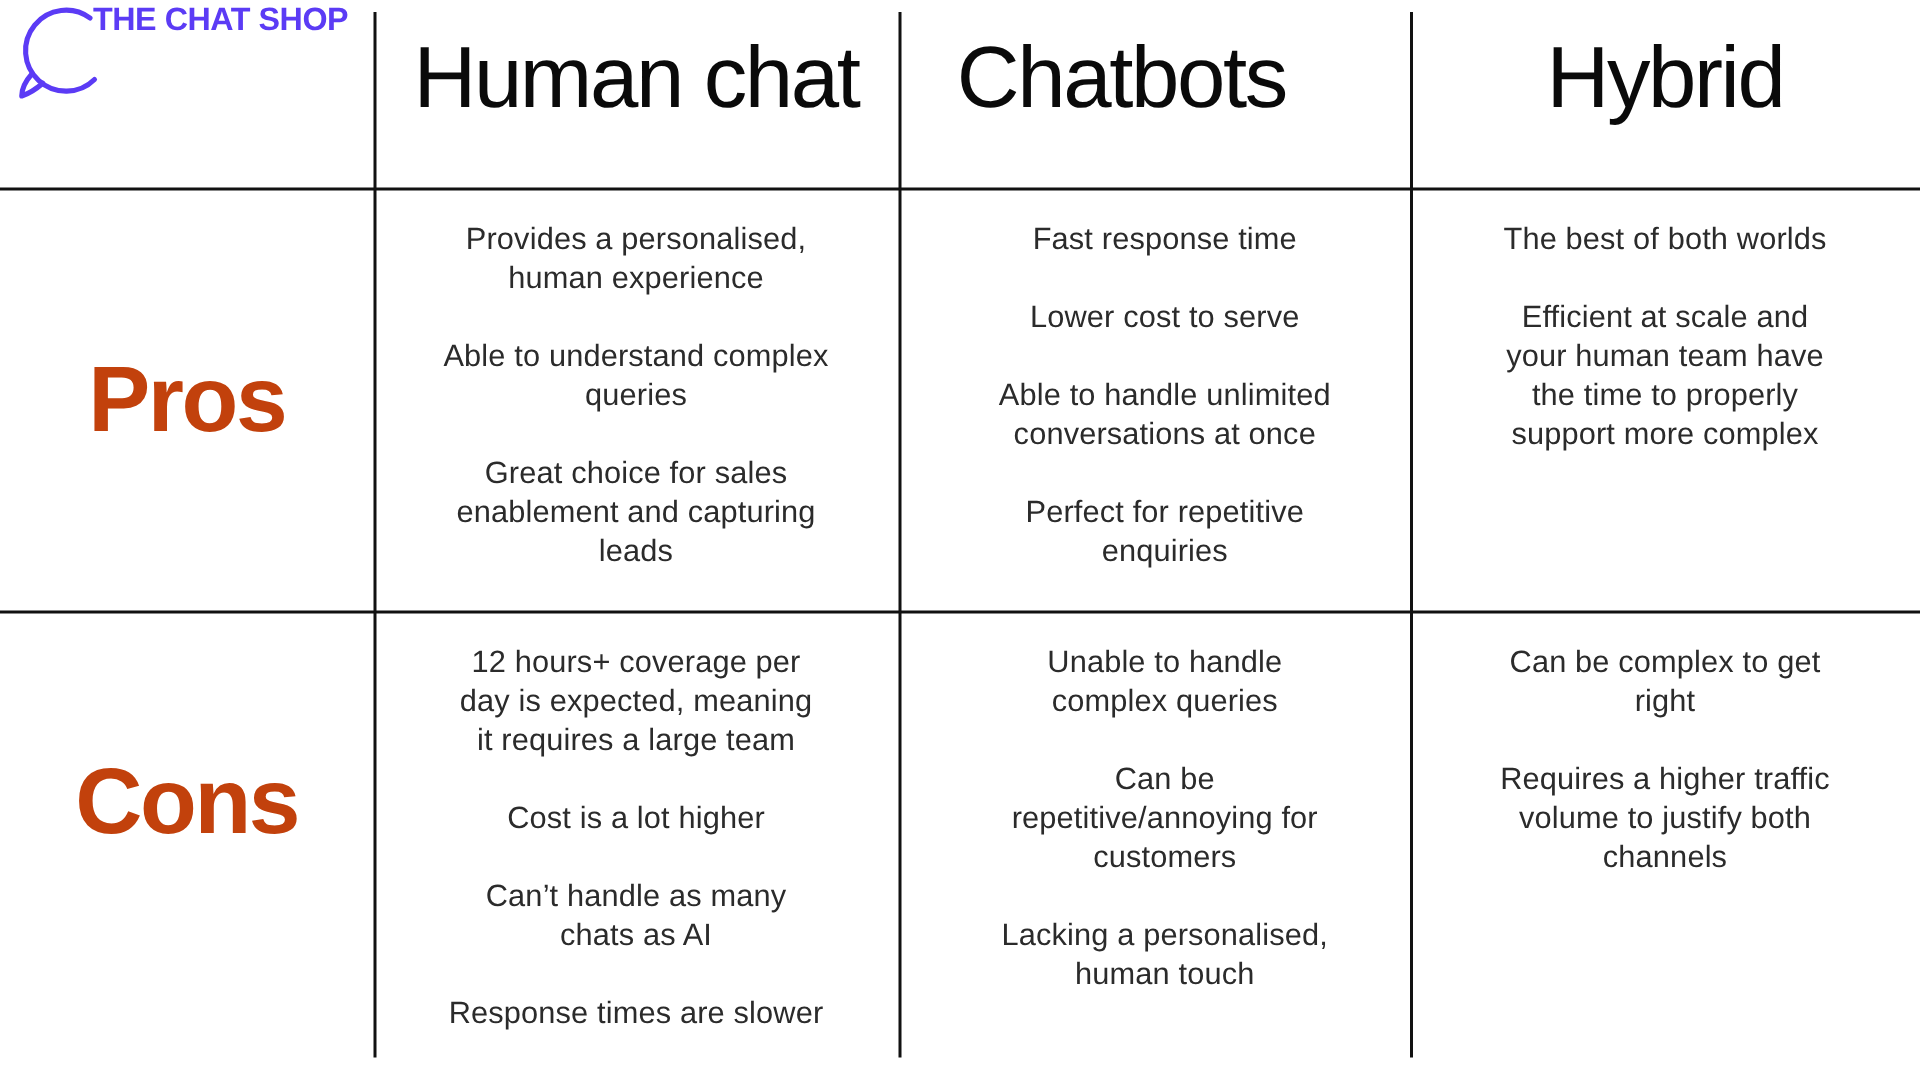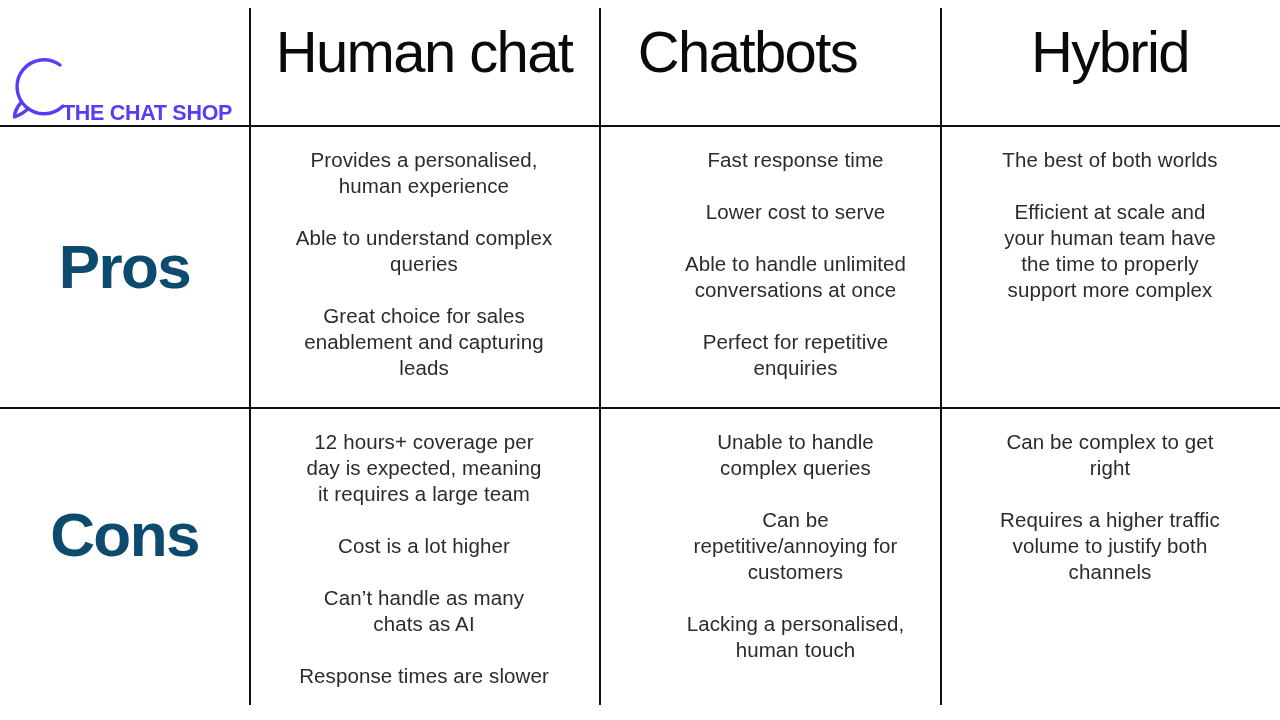--- a/index.html
+++ b/index.html
@@ -52,21 +52,21 @@
     width: 1280px;
     height: 125px;
   }
   .logo-cell {
     position: absolute;
     left: 0;
     top: 0;
     width: 249px;
     height: 125px;
     display: flex;
-    align-items: flex-end;
+    align-items: flex-start;
     padding-left: 8px;
     box-sizing: border-box;
   }
   .logo-mark {
     width: 66px;
     height: 72px;
     flex: 0 0 auto;
     display: block;
   }
   .logo-word {
@@ -105,42 +105,42 @@
     position: absolute;
     left: 0;
     width: 249px;
     display: flex;
     align-items: center;
     justify-content: center;
     font-family: "Liberation Sans", sans-serif;
     font-weight: bold;
     font-size: 62px;
     letter-spacing: -1.6px;
-    color: #0c4a6e;
+    color: #c2410c;
     line-height: 1;
   }
   .row-label.pros { top: 127px; height: 280px; }
   .row-label.cons { top: 409px; height: 251px; }
 
   .cell {
     position: absolute;
     box-sizing: border-box;
     padding: 20px 14px 12px 14px;
     font-family: "Liberation Sans", sans-serif;
     font-weight: normal;
     font-size: 20.5px;
     line-height: 26px;
     letter-spacing: 0.1px;
     color: #2b2b2b;
     text-align: center;
   }
   .cell.pros { top: 127px; height: 280px; }
   .cell.cons { top: 409px; height: 358px; }
   .cell.c1 { left: 249px; width: 350px; }
-  .cell.c2 { left: 625px; width: 341px; }
+  .cell.c2 { left: 606px; width: 341px; }
   .cell.c3 { left: 940px; width: 340px; }
 
   .cell-item {
     margin: 0 0 26px 0;
     white-space: pre-line;
   }
   .cell-item:last-child { margin-bottom: 0; }
 </style>
 </head>
 <body>

